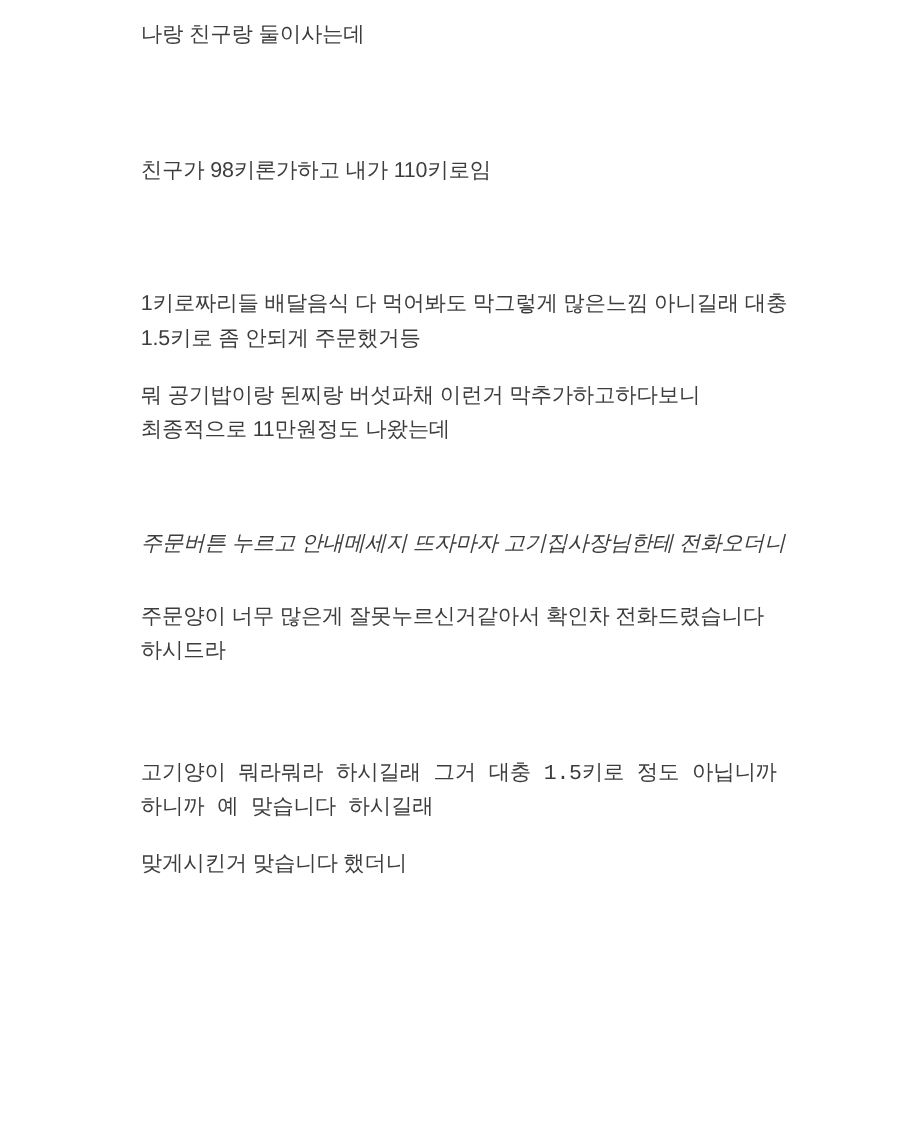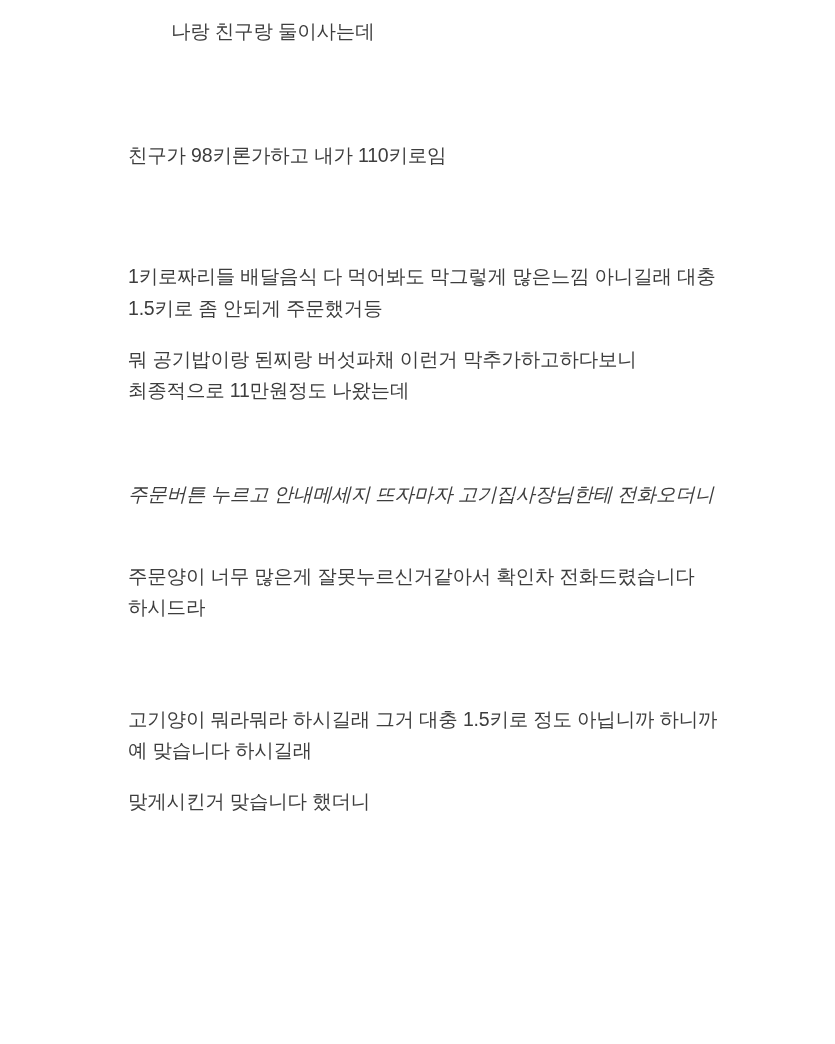--- a/index.html
+++ b/index.html
@@ -26,27 +26,27 @@
   }
   .para {
     color: #3d3d3d;
     font-size: 19.5px;
     line-height: 1.62;
     letter-spacing: -0.2px;
     white-space: pre-wrap;
     word-break: keep-all;
   }
   
-  .gap-0 { margin-top: 16px; margin-left: 43px; }
+  .gap-0 { margin-top: 16px; }
   .gap-1 { margin-top: 92px; }
   .gap-2 { margin-top: 90px; }
   .gap-3 { margin-top: 10px; }
   .gap-4 { margin-top: 72px; font-style: italic; }
-  .gap-5 { margin-top: 50px; }
-  .gap-6 { margin-top: 80px; }
+  .gap-5 { margin-top: 34px; }
+  .gap-6 { margin-top: 80px; font-family: Liberation Mono, monospace; }
   .gap-7 { }
 </style>
 </head>
 <body>
 
 <div class="page">
   <div class="post-body">
     <p class="para gap-0">나랑 친구랑 둘이사는데</p>
     <p class="para gap-1">친구가 98키론가하고 내가 110키로임</p>
     <p class="para gap-2">1키로짜리들 배달음식 다 먹어봐도 막그렇게 많은느낌 아니길래 대충 1.5키로 좀 안되게 주문했거등</p>

